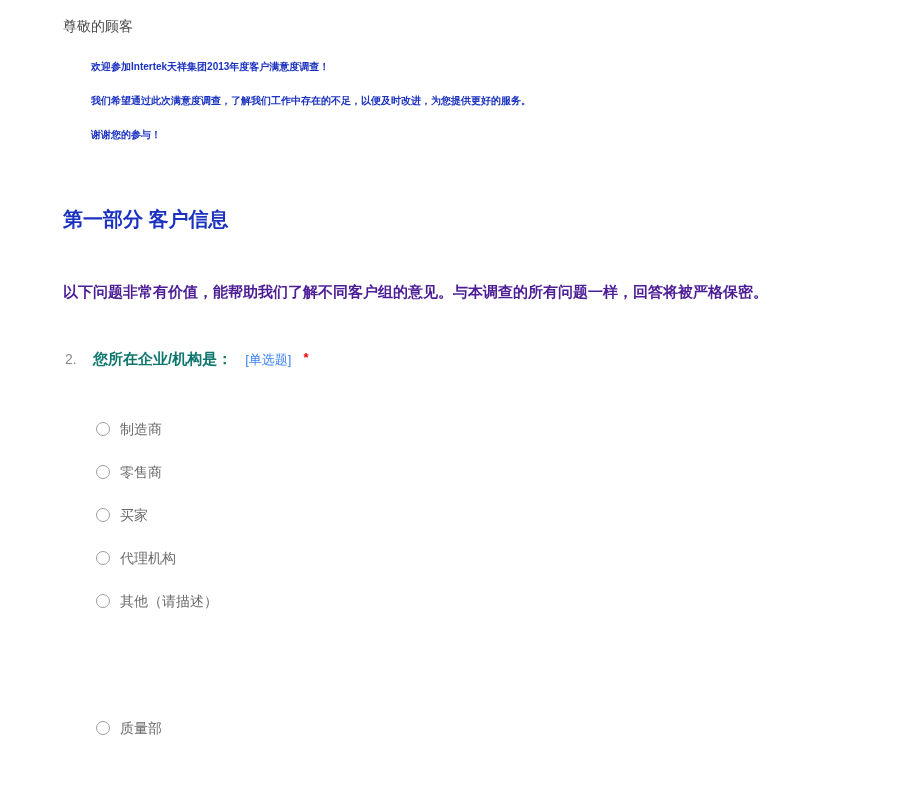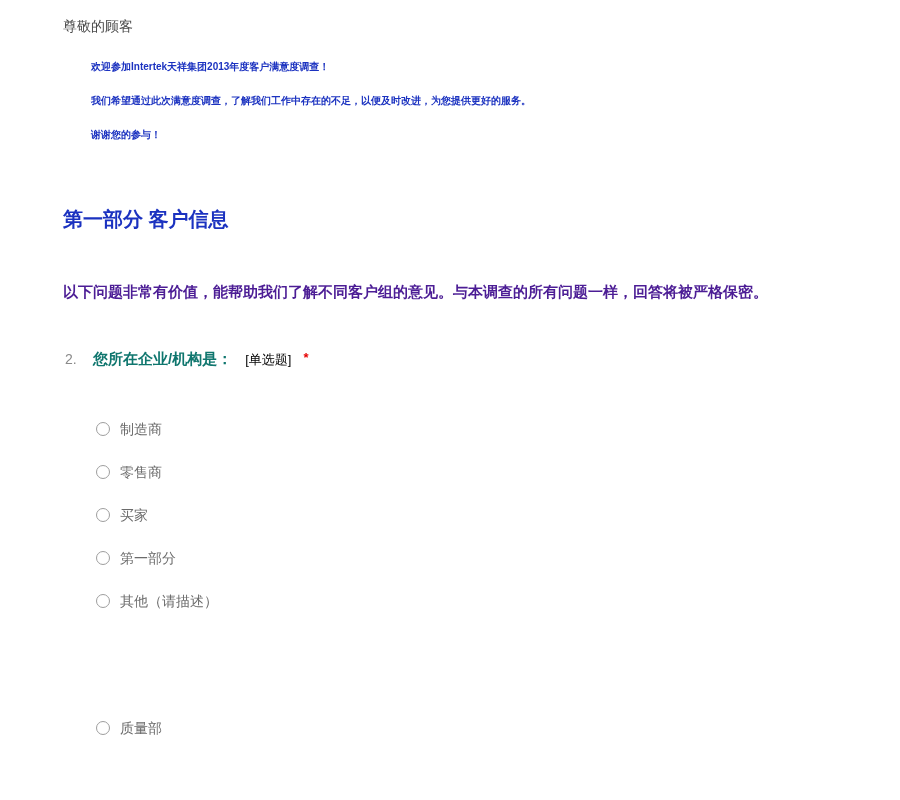--- a/index.html
+++ b/index.html
@@ -26,21 +26,21 @@
   .section-desc {
     padding:55px 38px 0 38px; font-size:15px; font-weight:bold; line-height:18px;
     color:#4c1d95;
   }
   .question { padding-left:40px; }
   .question.q2 { padding-top:48px; }
   .question.q3 { padding-top:33px; }
   .q-header { line-height:19px; }
   .q-num { display:inline-block; width:28px; font-size:14px; color:#8a8a8a; vertical-align:baseline; }
   .q-title { font-size:15px; font-weight:bold; color:#0f766e; }
-  .q-type { margin-left:13px; font-size:13px; color:#000000; }
+  .q-type { margin-left:13px; font-size:13px; color:#3b82f6; }
   .q-required {
     margin-left:12px; font-size:13px; font-weight:bold;
     color:var(--required-red,#e60000); position:relative; top:-2px;
   }
   .options { padding:50px 0 1px 31px; }
   .option {
     display:flex; align-items:center; height:20px; margin-bottom:23px; cursor:pointer;
     width:max-content;
   }
   .radio {
@@ -78,21 +78,21 @@
       <label class="option">
         <span class="radio"></span>
         <span class="option-label">零售商</span>
       </label>
       <label class="option">
         <span class="radio"></span>
         <span class="option-label">买家</span>
       </label>
       <label class="option">
         <span class="radio"></span>
-        <span class="option-label">第一部分</span>
+        <span class="option-label">代理机构</span>
       </label>
       <label class="option">
         <span class="radio"></span>
         <span class="option-label">其他（请描述）</span>
       </label>
     </div>
   </div>
 
   <div class="question q3">
     <div class="options">

